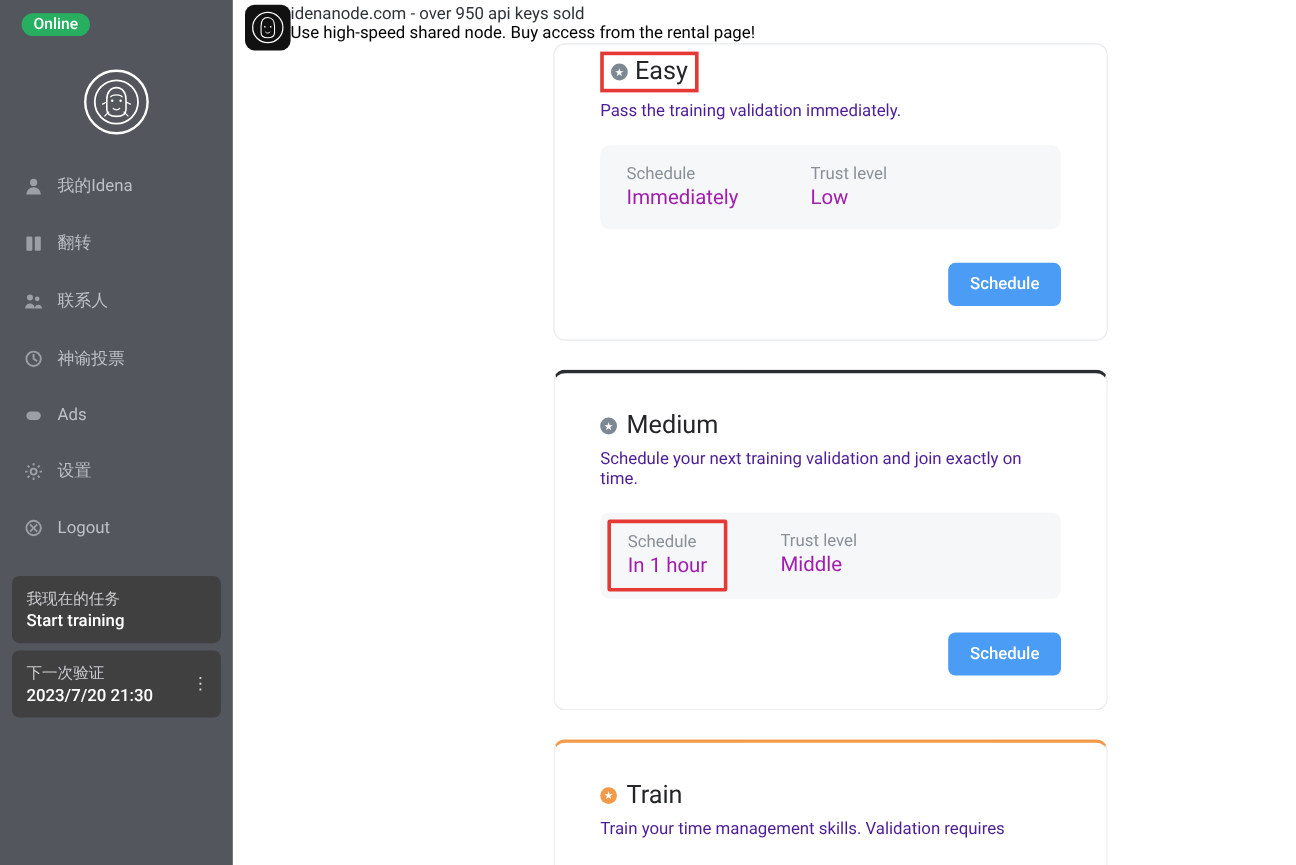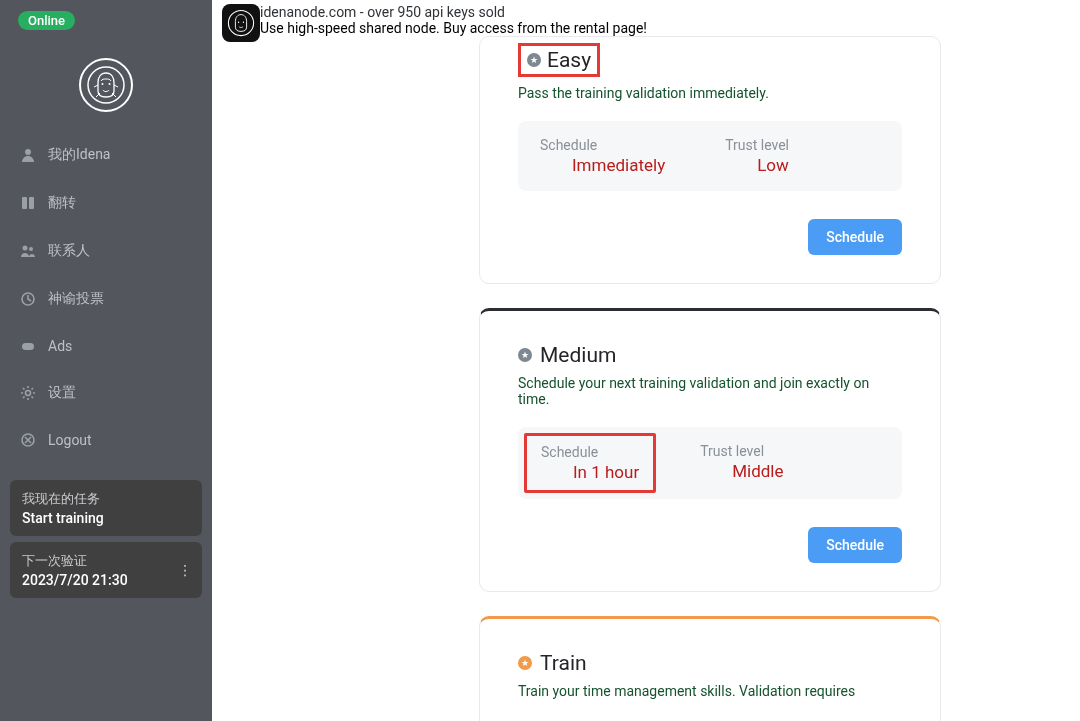--- a/index.html
+++ b/index.html
@@ -1,19 +1,19 @@
 <!DOCTYPE html>
 <html><head>
   <meta charset="utf-8">
   <style>
     * { margin: 0; padding: 0; box-sizing: border-box; font-family: -apple-system, BlinkMacSystemFont, "Segoe UI", Roboto, sans-serif; }
     body { display: flex; width: 1080px; height: 721px; overflow: hidden; background: #fff; }
     
     
-    .sidebar { width: 212px; background: #53565C; color: #d3d5d9; display: flex; flex-direction: column; padding: 10px 10px; flex-shrink: 0; }
+    .sidebar { width: 194px; background: #53565C; color: #d3d5d9; display: flex; flex-direction: column; padding: 10px 10px; flex-shrink: 0; }
     .status-badge { background: #27AE60; color: #fff; font-size: 13px; font-weight: 500; padding: 2px 10px; border-radius: 10px; align-self: flex-start; margin-left: 8px; margin-top: 1px; }
     .logo-wrap { display: flex; justify-content: center; margin: 28px 0 28px; }
     .logo-circle { width: 54px; height: 54px; border: 2px solid #fff; border-radius: 50%; display: flex; align-items: center; justify-content: center; }
     .logo-svg { width: 40px; height: 40px; }
     
     .nav { display: flex; flex-direction: column; gap: 18px; }
     .nav-item { display: flex; align-items: center; gap: 12px; padding: 6px 10px; font-size: 14px; color: #bdc1c7; cursor: pointer; border-radius: 4px; }
     .nav-item .icon { width: 16px; height: 16px; display: inline-flex; align-items: center; justify-content: center; color: #9b9fa6; flex-shrink: 0; }
     
     .info-card { background: #404040; border-radius: 6px; margin-top: 26px; padding: 10px 12px; position: relative; }
@@ -33,25 +33,25 @@
     .card { width: 462px; background: #fff; border: 1px solid #e7e9ec; border-radius: 10px; padding: 30px 38px 28px; position: relative; }
     .card.first { padding-top: 6px; }
     .card.medium { border-top: 3px solid #2a2d31; padding-top: 32px; }
     .card.hard { border-top: 3px solid #F2994A; padding-top: 32px; }
     
     .card-title-row { display: flex; align-items: center; gap: 8px; margin-bottom: 8px; }
     .card-title { font-size: 21px; color: #232528; font-weight: 400; }
     .star-icon { width: 14px; height: 14px; border-radius: 50%; background: #7d8893; display: inline-flex; align-items: center; justify-content: center; color: #fff; font-size: 9px; }
     .star-icon.orange { background: #F2994A; }
     .red-box { border: 3px solid #E53935; padding: 2px 6px; display: inline-flex; align-items: center; gap: 6px; }
-    .card-desc { font-size: 14px; color: #14532d; margin-bottom: 20px; }
+    .card-desc { font-size: 14px; color: #4c1d95; margin-bottom: 20px; }
     
     .stats { background: #F6F7F8; border-radius: 8px; padding: 16px 22px; display: flex; gap: 60px; margin-bottom: 28px; }
     .stat .lbl { font-size: 14px; color: #8a9098; margin-bottom: 2px; }
-    .stat .val { font-size: 17px; color: #b91c1c; margin-left: 32px; }
+    .stat .val { font-size: 17px; color: #a21caf; }
     .stat.red-box-inner { border: 3px solid #E53935; padding: 8px 14px; margin: -10px -16px; border-radius: 2px; }
     
     .schedule-btn { background: #4B9CF5; color: #fff; border: none; padding: 10px 18px; font-size: 14px; font-weight: 500; border-radius: 6px; cursor: pointer; float: right; }
     .card::after { content: ""; display: table; clear: both; }
     
     svg { display: block; }
   </style>
 </head>
 <body>
 

